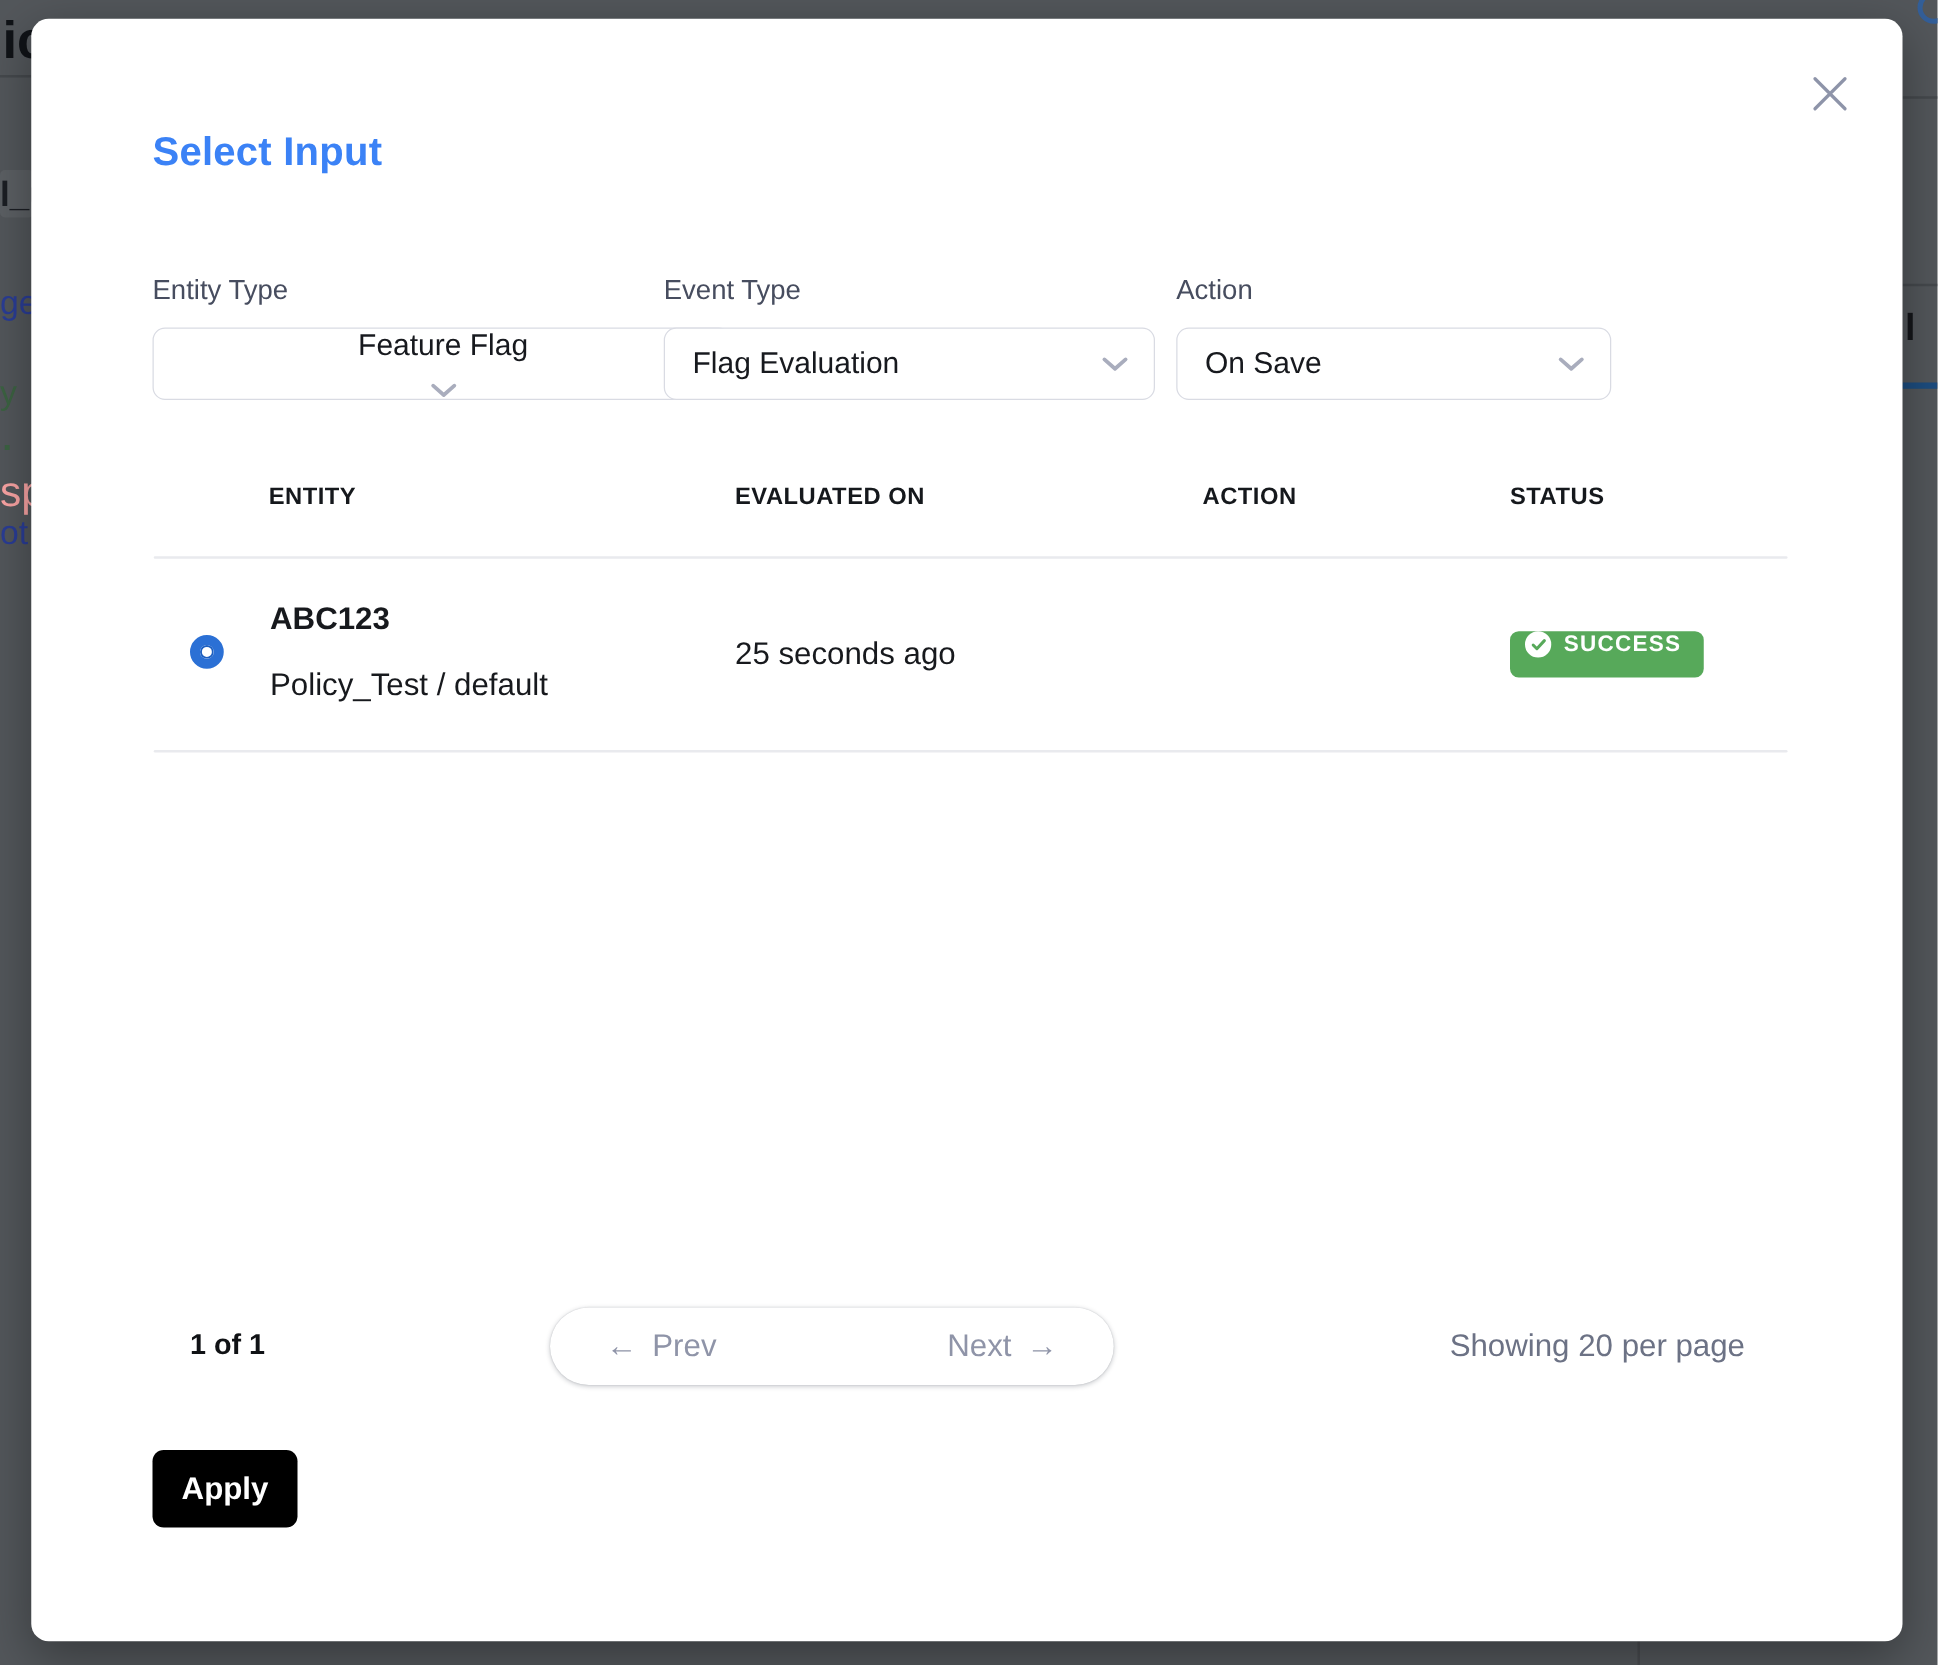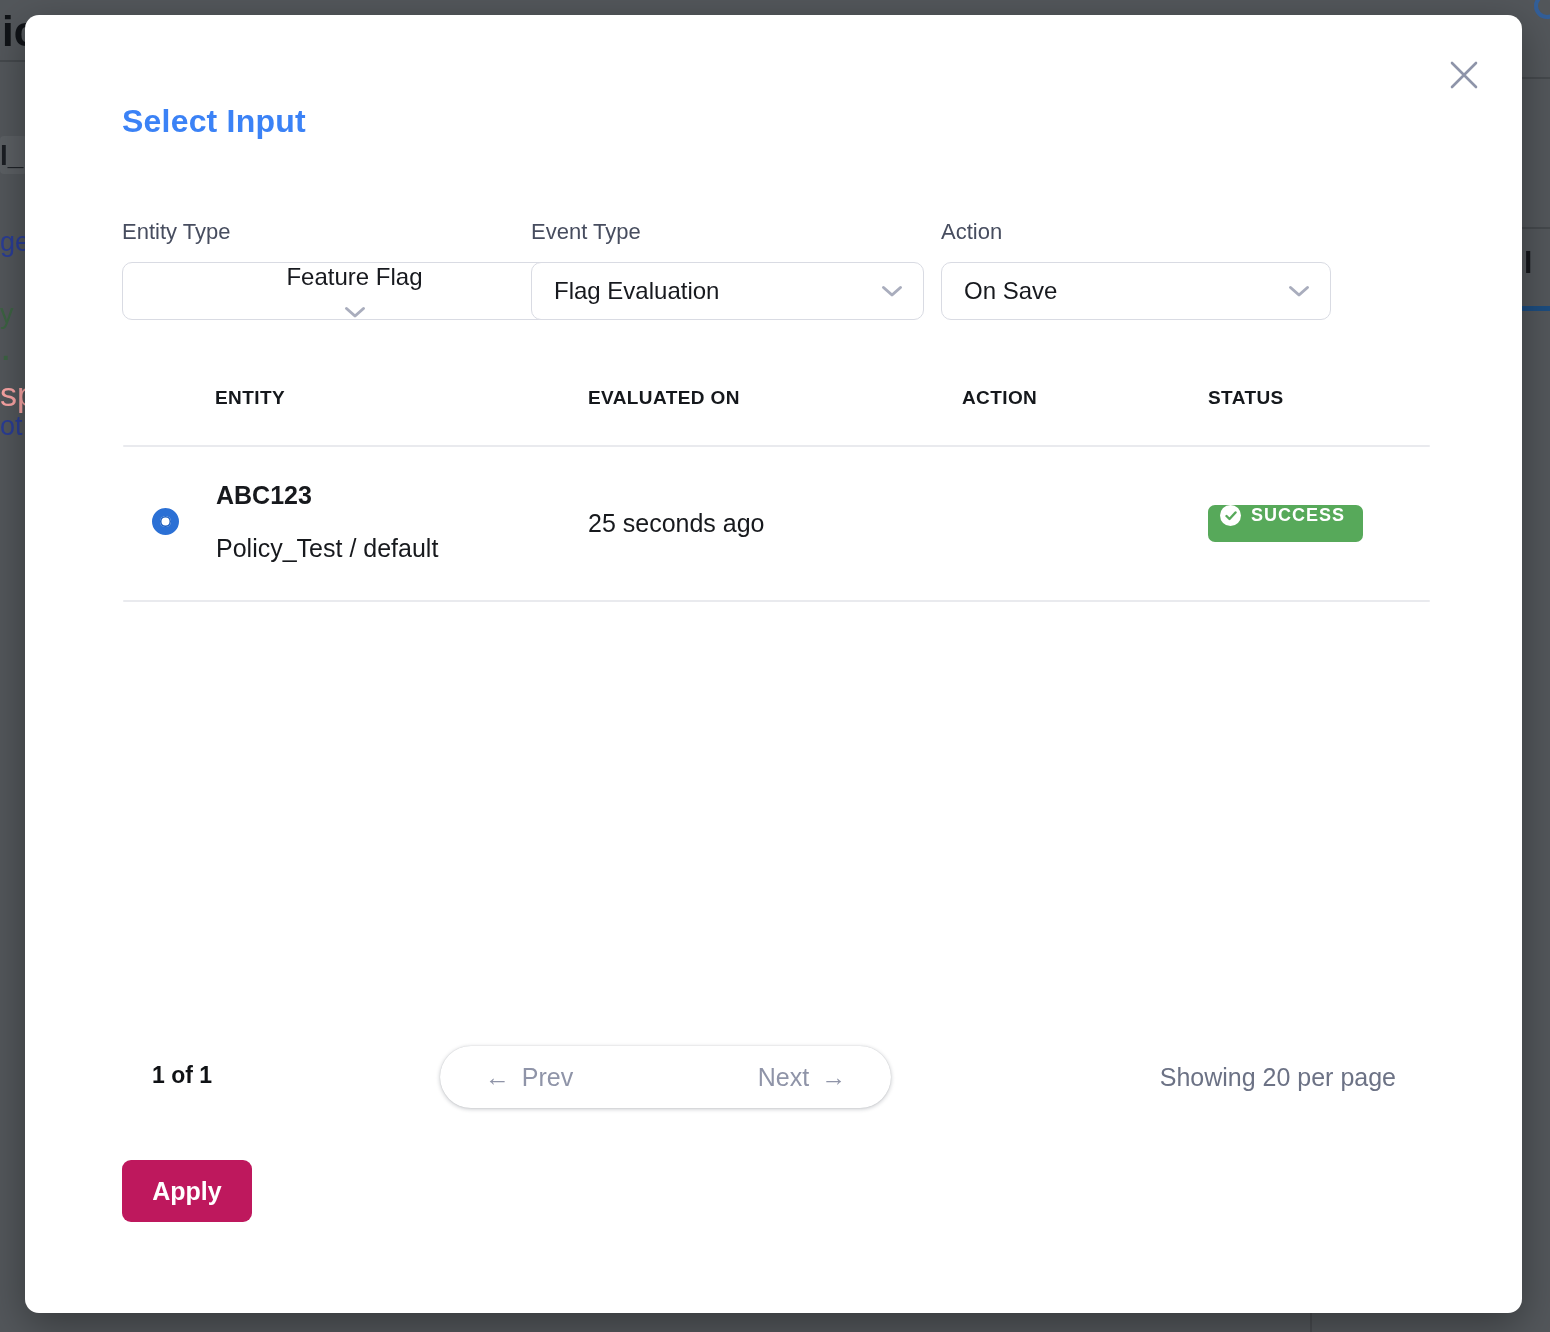--- a/index.html
+++ b/index.html
@@ -49,21 +49,21 @@
   }
   .dropdown {
     position:absolute; top:247px; height:58px;
     background:#fff; border:1px solid #d9dbe3; border-radius:10px;
     display:flex; align-items:center; justify-content:space-between;
     padding:0 20px 0 22px; cursor:pointer;
   }
   .dropdown .val { font-size:24px; color:#17191e; }
   .lbl-1,.dd-1 { left:97px; }  .dd-1 { width:463px;flex-direction:column; }
   .lbl-2,.dd-2 { left:506px; } .dd-2 { width:393px; }
-  .lbl-3,.dd-3 { left:916px; } .dd-3 { width:390px; }
+  .lbl-3,.dd-3 { left:916px; } .dd-3 { width:348px; }
 
   
   .th { position:absolute; top:372px; font-size:19px; font-weight:700; color:#15181c; letter-spacing:0.4px; }
   .th-entity { left:190px; } .th-evaluated { left:563px; } .th-action { left:937px; } .th-status { left:1183px;text-align:right; }
   .tbl-divider { position:absolute; left:98px; width:1307px; height:2px; background:#e9eaee; border-radius:2px; }
   .div-top { top:430px; } .div-bottom { top:585px; }
   .row { position:absolute; left:98px; top:432px; width:1307px; height:153px; cursor:pointer; }
   .radio {
     position:absolute; left:29px; top:61px; width:27px; height:27px;
     border-radius:50%; border:8px solid #2b70d5; background:#fff;
@@ -92,21 +92,21 @@
     display:flex; align-items:stretch;
   }
   .pager button { border:none; background:none; font-family:inherit; cursor:pointer; }
   .pg-prev,.pg-next { flex:1; font-size:25px; color:#8f94a8; display:flex; align-items:center; justify-content:center; gap:12px; }
   .pg-page { width:95px; background:#4a90dc; color:#fff; font-size:25px; display:flex; align-items:center; justify-content:center; }
   .per-page { position:absolute; right:126px; top:1048px; font-size:25px; color:#6c7285; }
 
   
   .btn { position:absolute; top:1145px; height:62px; border:none; border-radius:9px;
          font-family:inherit; font-size:25px; font-weight:700; cursor:pointer; }
-  .btn-apply  { left:97px;  width:130px; background:#be185d; color:#ffffff; }
+  .btn-apply  { left:97px;  width:116px; background:#000000; color:#ffffff; }
   .btn-cancel { left:258px; width:165px; background:#f1f2f5; color:#454b5c; }
 </style>
 </head>
 <body>
 
 <div>
   <span class="frag frag-heading">ic</span>
   <div class="frag-divider" style="left:0;top:60px;width:25px;"></div>
   <div class="frag-chip"></div>
   <span class="frag frag-code1">l_u</span>

